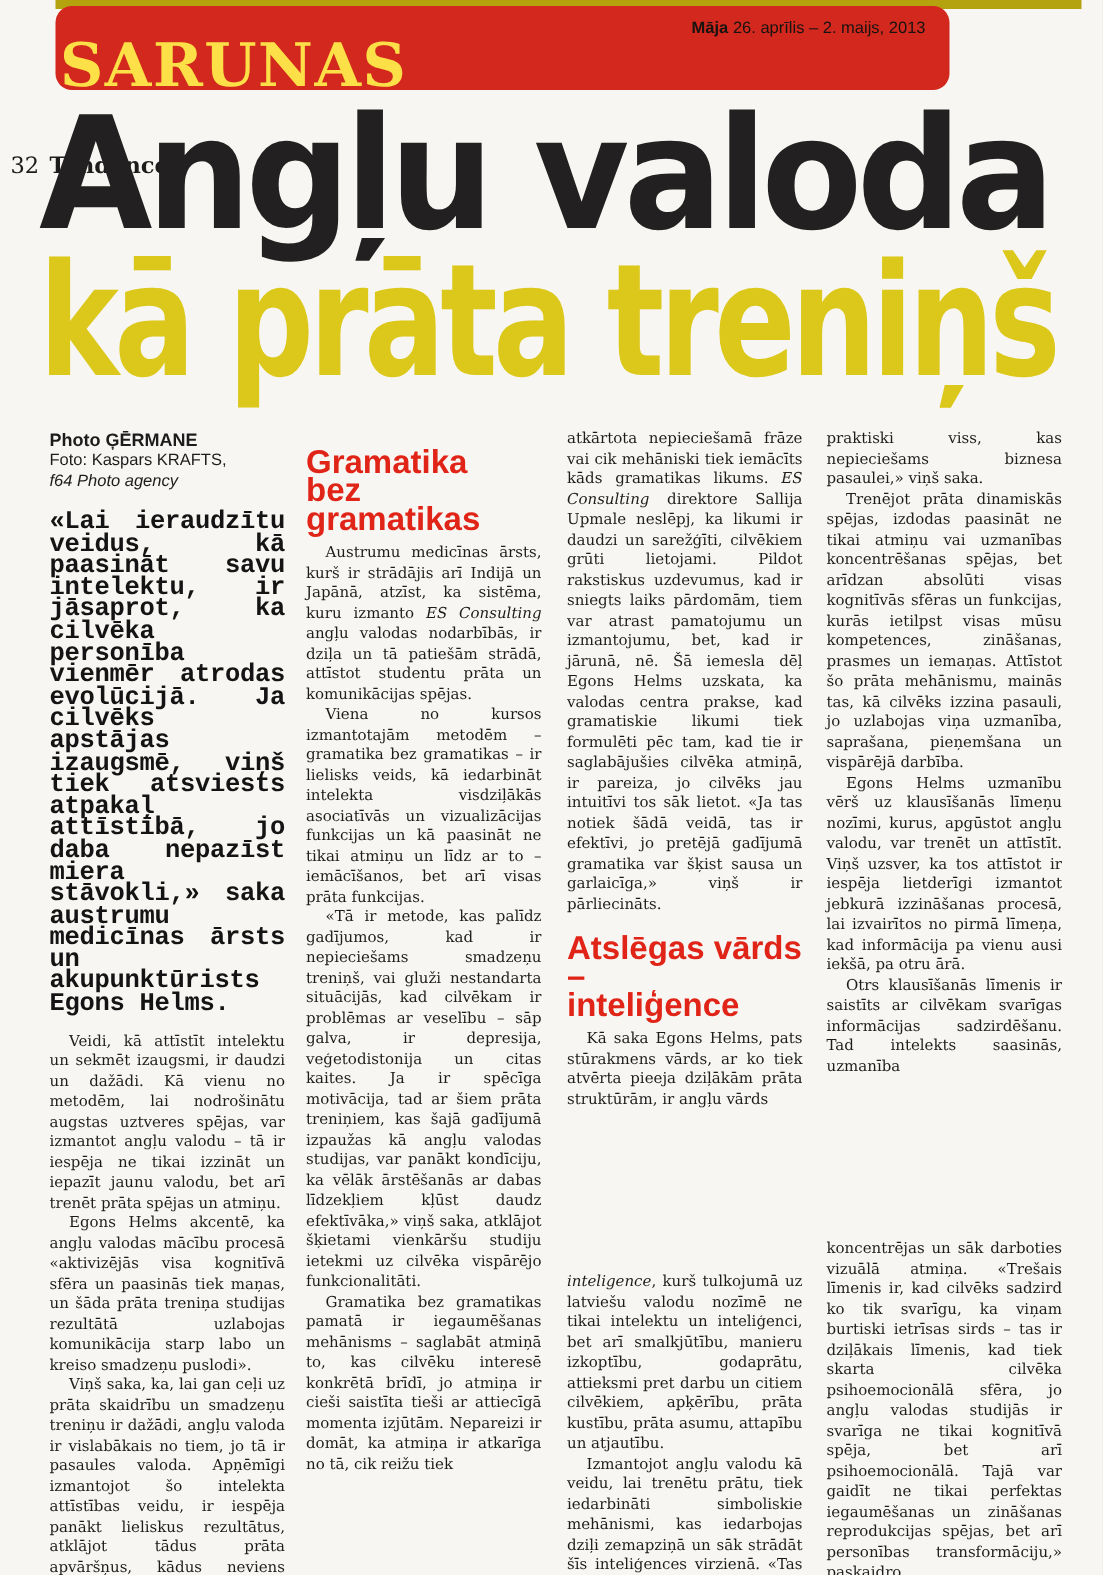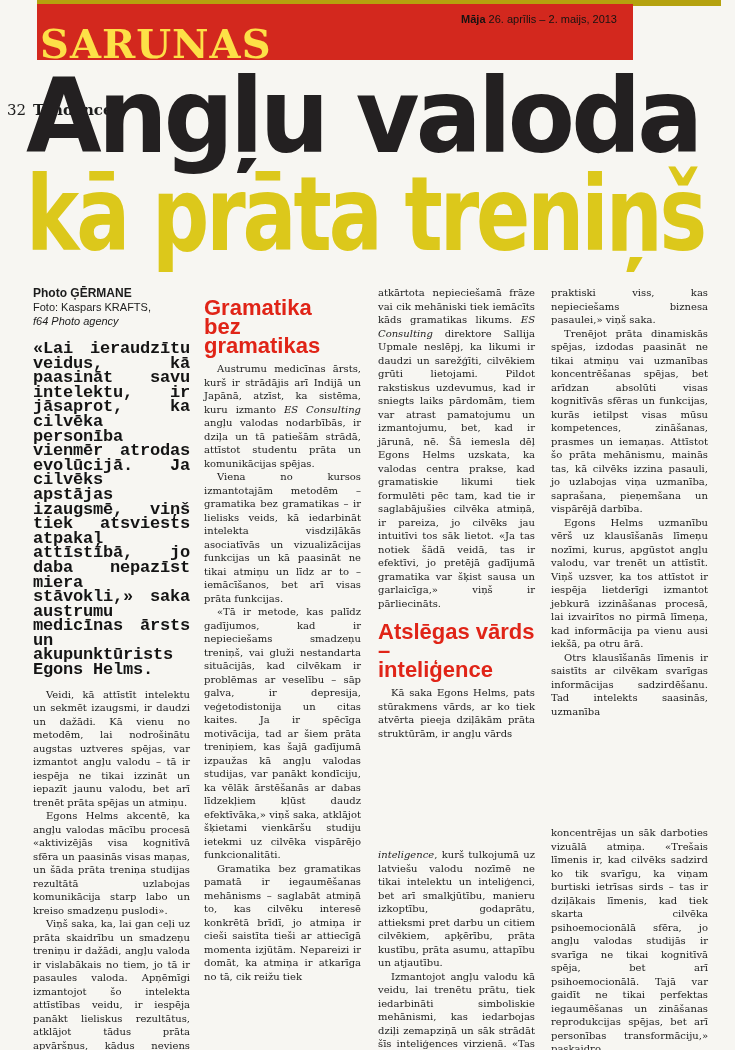--- a/index.html
+++ b/index.html
@@ -6,21 +6,21 @@
     --paper:#f7f6f2; --banner-red:#d3281e; --strip-olive:#b5a20f;
     --accent-yellow:#dcc81b; --heading-red:#e02417; --ink:#1c1c1c;
     --quote-ink:#3e3e3e; --quote-gray:#d8d6d2;
   }
   html,body{margin:0;padding:0;background:#e9e8e4;}
   .page{position:relative;width:735px;height:1050px;background:var(--paper);
         overflow:hidden;font-family:"DejaVu Serif",serif;color:var(--ink);}
 
   
   .strip-yellow{position:absolute;left:37px;top:0;width:684px;height:6px;background:var(--strip-olive);}
-  .redbar{position:absolute;left:37px;top:4px;width:596px;height:56px;background:var(--banner-red);}
+  .redbar{position:absolute;left:37px;top:4px;width:596px;height:56px;background:var(--banner-red);border-radius:11px;}
   .issue-line{position:absolute;right:16px;top:9px;font-family:"Liberation Sans",sans-serif;
               font-size:11px;color:#161311;white-space:nowrap;}
   .issue-line b{font-weight:bold;}
   .section-title{position:absolute;left:3px;bottom:-4px;color:#fde047;
                  font-family:"DejaVu Serif",serif;font-weight:bold;font-size:40px;
                  letter-spacing:1px;line-height:1;}
   .folio{position:absolute;left:7px;top:58px;font-family:"DejaVu Serif",serif;font-size:15px;
          white-space:nowrap;}
   .folio .num{display:inline-block;width:26px;margin-top:43px;}
   .folio .rubric{font-weight:bold;}
@@ -77,21 +77,21 @@
   <div class="headline l2">kā prāta treniņš</div>
 
   <div class="col c1">
     <div class="byline">
       <div class="author">Photo ĢĒRMANE</div>
       <div class="credit">Foto: Kaspars KRAFTS,</div>
       <div class="agency">f64 Photo agency</div>
     </div>
     <div class="intro">«Lai ieraudzītu veidus, kā paasināt savu intelektu, ir jāsaprot, ka cilvēka personība vienmēr atrodas evolūcijā. Ja cilvēks apstājas izaugsmē, viņš tiek atsviests atpakaļ attīstībā, jo daba nepazīst miera stāvokli,» saka austrumu medicīnas ārsts un akupunktūrists Egons Helms.</div>
     <p class="indent">Veidi, kā attīstīt intelektu un sekmēt izaugsmi, ir daudzi un dažādi. Kā vienu no metodēm, lai nodrošinātu augstas uztveres spējas, var izmantot angļu valodu – tā ir iespēja ne tikai izzināt un iepazīt jaunu valodu, bet arī trenēt prāta spējas un atmiņu.</p>
-    <p class="indent">Egons Helms akcentē, ka angļu valodas mācību procesā «aktivizējās visa kognitīvā sfēra un paasinās visas maņas, un šāda prāta treniņa studijas rezultātā uzlabojas komunikācija starp labo un kreiso smadzeņu puslodi».</p>
+    <p class="indent">Egons Helms akcentē, ka angļu valodas mācību procesā «aktivizējās visa kognitīvā sfēra un paasinās tiek maņas, un šāda prāta treniņa studijas rezultātā uzlabojas komunikācija starp labo un kreiso smadzeņu puslodi».</p>
     <p class="indent">Viņš saka, ka, lai gan ceļi uz prāta skaidrību un smadzeņu treniņu ir dažādi, angļu valoda ir vislabākais no tiem, jo tā ir pasaules valoda. Apņēmīgi izmantojot šo intelekta attīstības veidu, ir iespēja panākt lieliskus rezultātus, atklājot tādus prāta apvāršņus, kādus neviens nespētu iedomāties atklājam ar svešzemju mēles treniņa palīdzību.</p>
     <p class="indent"><span>Tieši tāpēc valodas centrs </span><em>ES Consulting</em><span>, kas koncentrējas uz biznesa un lietišķās angļu valodas apmācību, ir fokusē-</span></p>
   </div>
 
   <div class="col c2">
     <div class="red-h">
       <span>Gramatika</span>
       <span>bez gramatikas</span>
     </div>
     <p class="indent"><span>Austrumu medicīnas ārsts, kurš ir strādājis arī Indijā un Japānā, atzīst, ka sistēma, kuru izmanto </span><em>ES Consulting</em><span> angļu valodas nodarbībās, ir dziļa un tā patiešām strādā, attīstot studentu prāta un komunikācijas spējas.</span></p>

